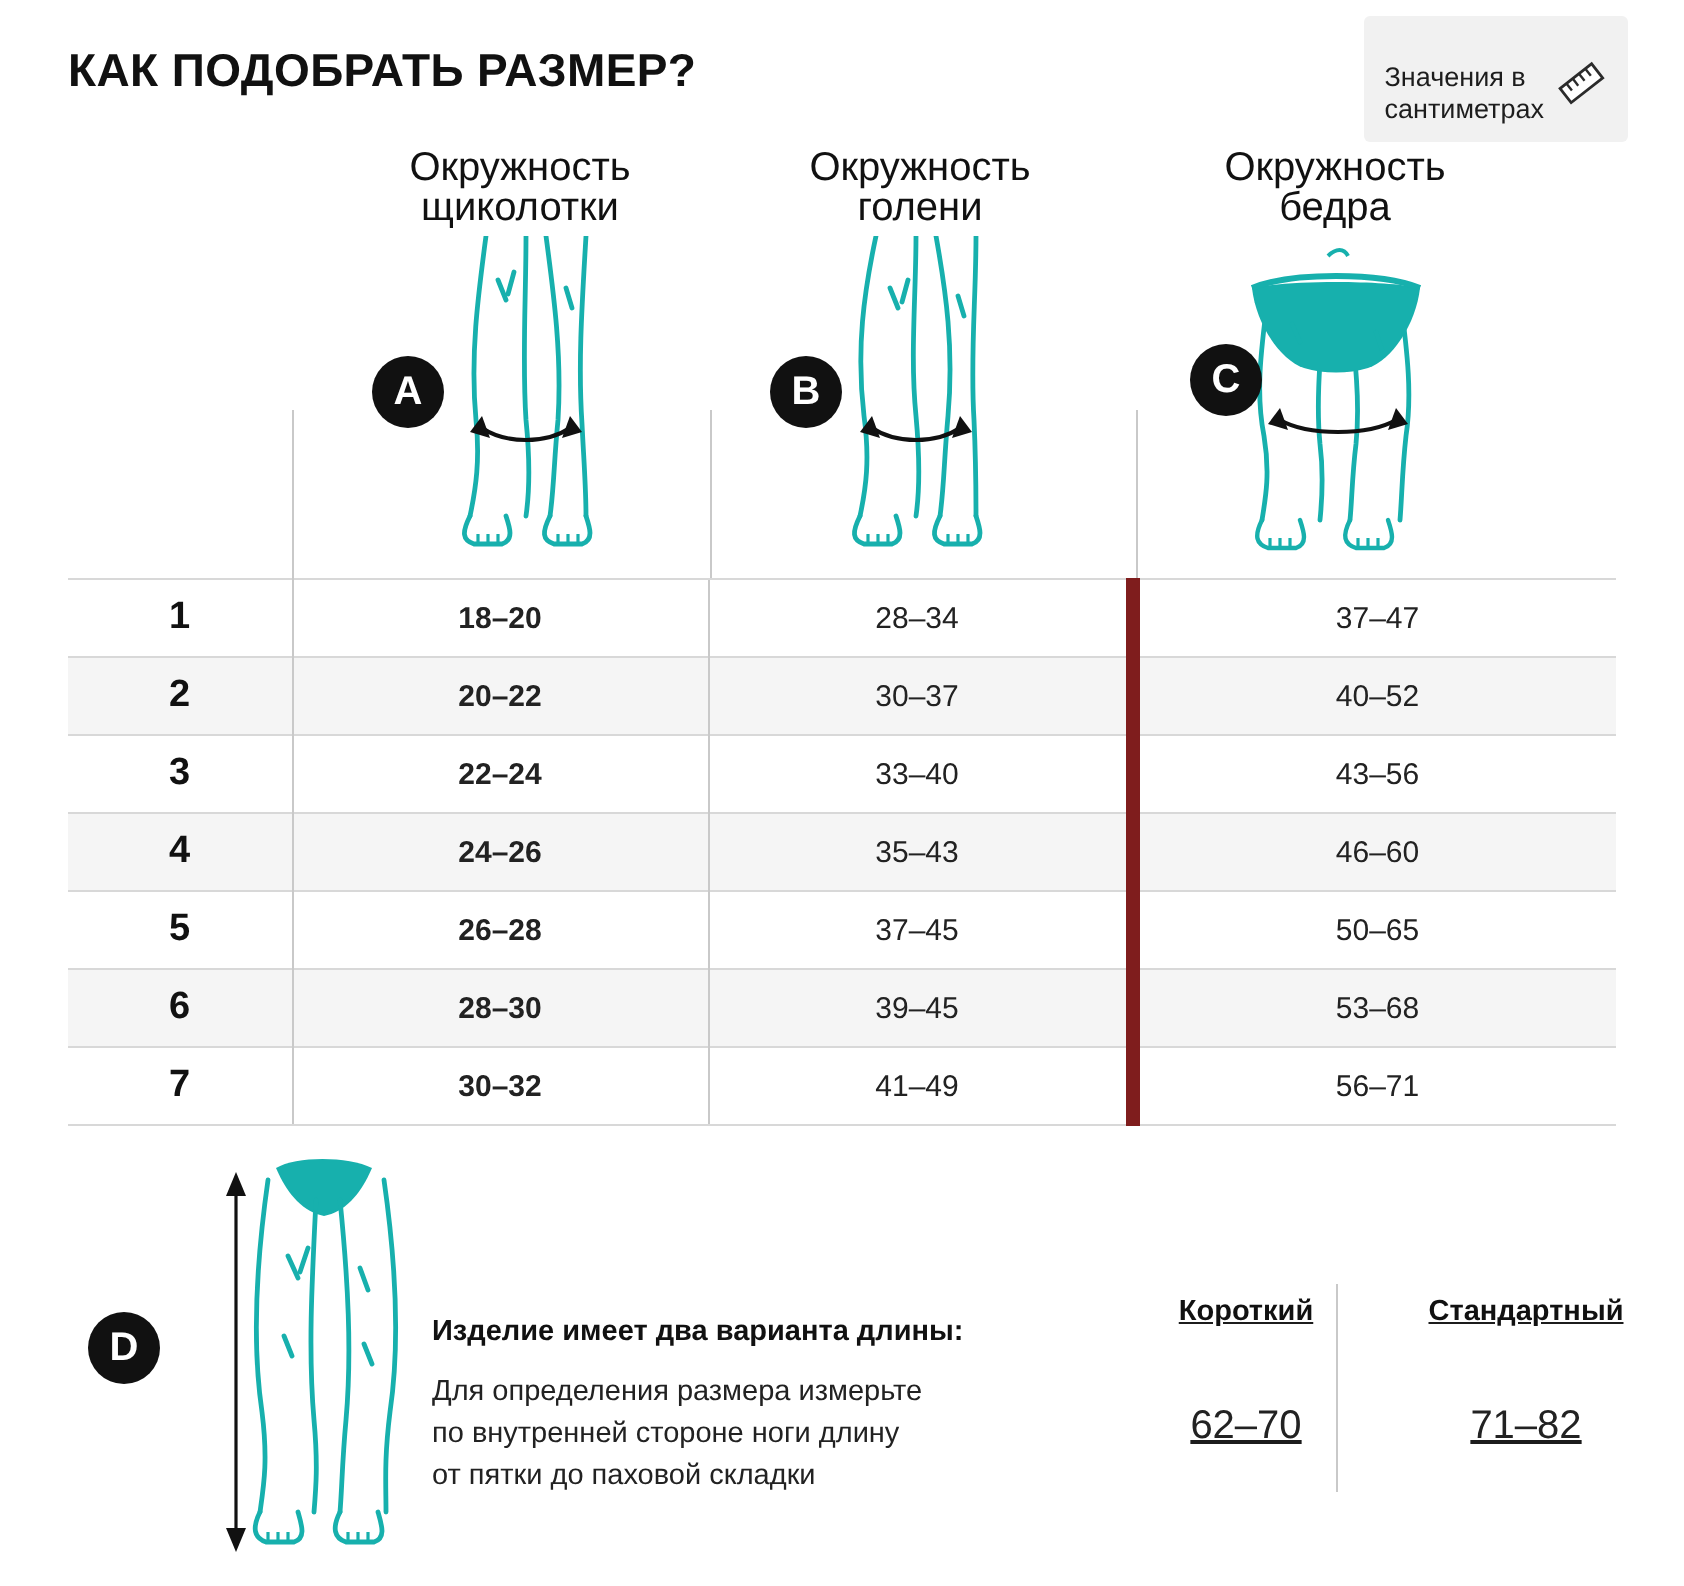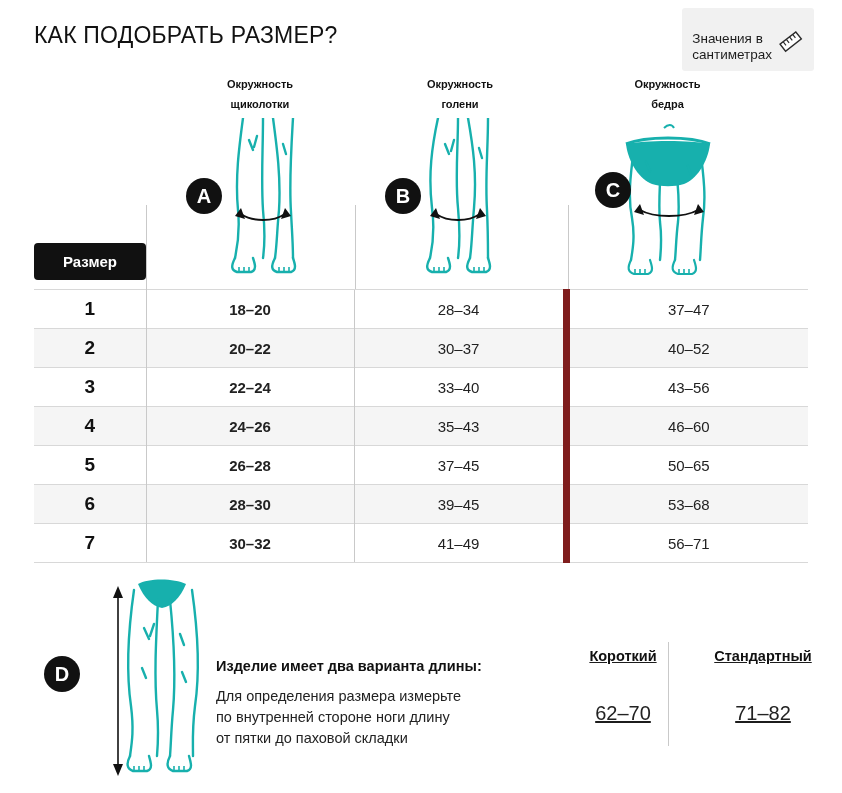--- a/index.html
+++ b/index.html
@@ -14,21 +14,21 @@
     overflow: hidden;
   }
 
   .page { position: relative; width: 842px; height: 793px; }
 
   
   .title {
     position: absolute;
     left: 34px; top: 22px;
     font-size: 23px;
-    font-weight: normal;
+    font-weight: bold;
     letter-spacing: 0.2px;
     color: #111;
   }
   .units-box {
     position: absolute;
     right: 28px; top: 8px;
     background: #f1f1f1;
     border-radius: 3px;
     padding: 23px 10px 8px 10px;
     display: flex;
@@ -40,22 +40,22 @@
     line-height: 16px;
     color: #1d1d1d;
     white-space: pre-line;
   }
   .ruler-icon { margin-top: -2px; }
 
   
   .col-head {
     position: absolute;
     text-align: center;
-    font-size: 11px;
-    font-weight: bold;
+    font-size: 20px;
+    font-weight: normal;
     line-height: 20px;
     color: #111;
     white-space: pre-line;
   }
   #ch-a { left: 160px; top: 74px; width: 200px; }
   #ch-b { left: 360px; top: 74px; width: 200px; }
   #ch-c { left: 560px; top: 74px; width: 215px; }
 
   
   .illus { position: absolute; top: 118px; }
@@ -297,21 +297,20 @@
   </div>
 
   <div class="badge" id="bd-a">A</div>
   <div class="badge" id="bd-b">B</div>
   <div class="badge" id="bd-c">C</div>
 
   <div class="vsep" id="vs1"></div>
   <div class="vsep" id="vs2"></div>
   <div class="vsep" id="vs3"></div>
 
-  <div class="size-label">Размер</div>
 
   <table class="sizes">
     <tbody>
       <tr>
         <td class="num">1</td>
         <td class="cA">18–20</td>
         <td class="cB">28–34</td>
         <td class="cC">37–47</td>
       </tr>
       <tr class="alt">

